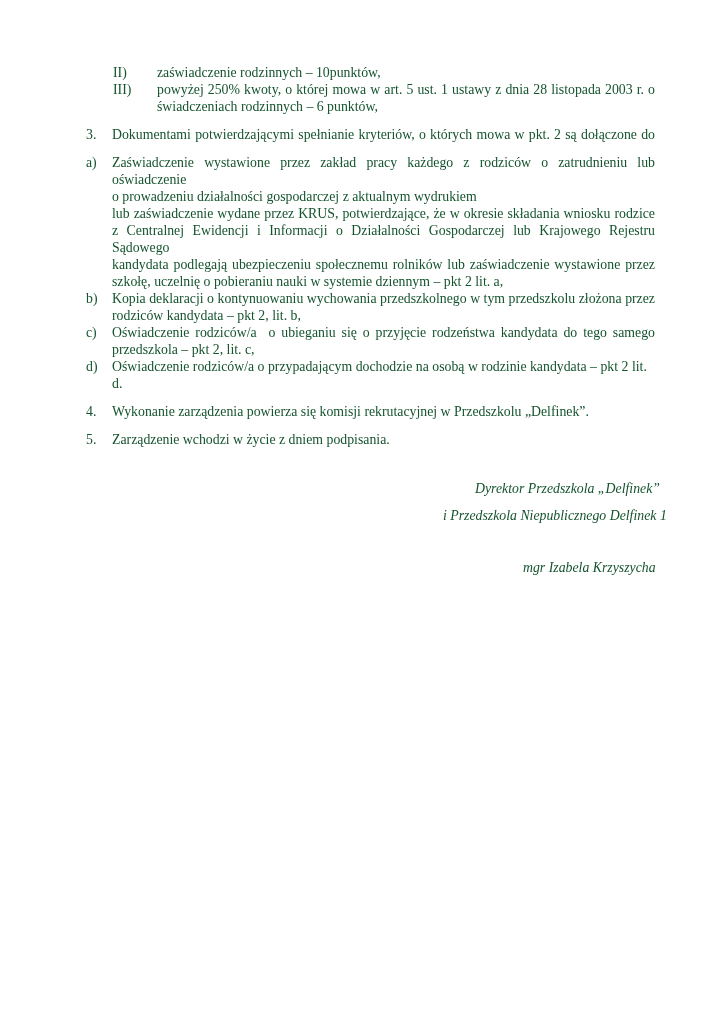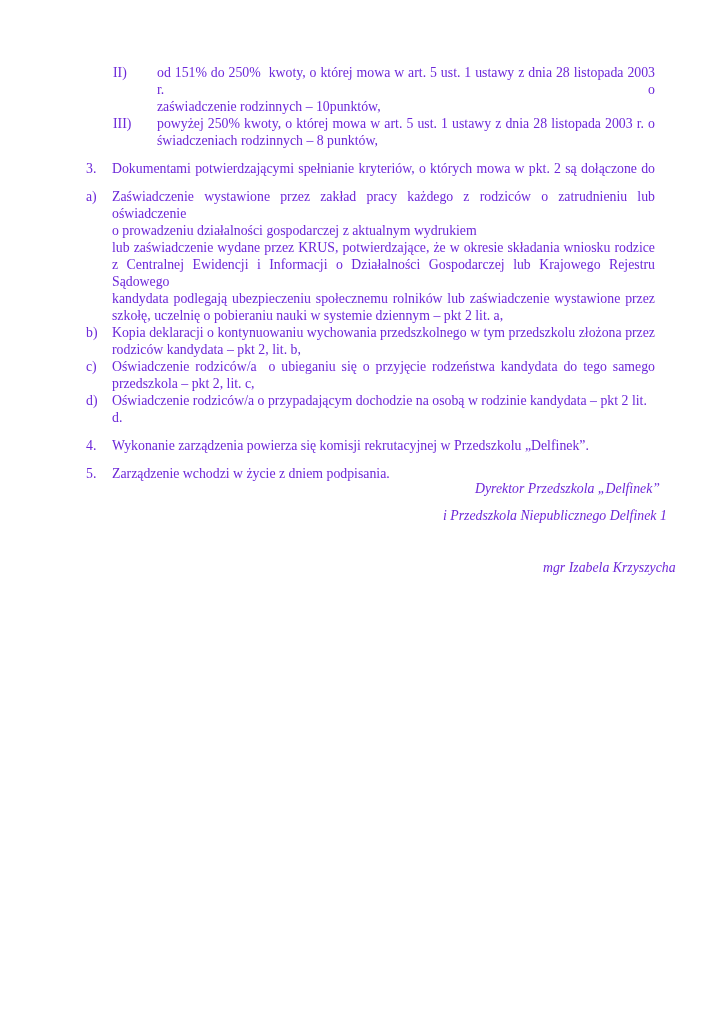--- a/index.html
+++ b/index.html
@@ -4,52 +4,51 @@
 <style>
   html,body{margin:0;padding:0;background:#888;}
   .page{
     position:relative;
     width:724px;height:1024px;
     margin:0 auto;
     background:#ffffff;
     font-family:"Liberation Serif","DejaVu Serif",serif;
     font-size:13.8px;
     line-height:17px;
-    color:#6d28d9;
+    color:#14532d;
     overflow:hidden;
   }
   .flow{position:absolute;top:64px;left:0;right:0;}
   .item{position:relative;margin-right:69px;}
   .lvl1{margin-left:86px;padding-left:26px;}
   .lvl2{margin-left:113px;padding-left:44px;}
   .gap{margin-top:11px;}
   .marker{position:absolute;left:0;top:0;}
   .line{display:block;text-align:left;}
   .line.j{text-align:justify;text-align-last:justify;}
   .sig{position:absolute;white-space:nowrap;font-style:italic;}
   .sig1{left:475px;top:480px;}
   .sig2{left:435px;top:507px;margin-left:8px;}
-  .sig3{left:543px;top:559px;text-align:right;}
+  .sig3{left:523px;top:559px;text-align:right;}
 </style>
 </head>
 <body>
 
 <div class="page">
   <div class="flow">
 
     <div class="item lvl2">
       <span class="marker">II)</span>
-      <span class="line j">od 151% do 250%&nbsp; kwoty, o której mowa w art. 5 ust. 1 ustawy z dnia 28 listopada 2003 r. o</span>
       <span class="line">zaświadczenie rodzinnych – 10punktów,</span>
     </div>
 
     <div class="item lvl2">
       <span class="marker">III)</span>
       <span class="line j">powyżej 250% kwoty, o której mowa w art. 5 ust. 1 ustawy z dnia 28 listopada 2003 r. o</span>
-      <span class="line">świadczeniach rodzinnych – 8 punktów,</span>
+      <span class="line">świadczeniach rodzinnych – 6 punktów,</span>
     </div>
 
     <div class="item lvl1 gap">
       <span class="marker">3.</span>
       <span class="line j">Dokumentami potwierdzającymi spełnianie kryteriów, o których mowa w pkt. 2 są dołączone do</span>
     </div>
 
     <div class="item lvl1 gap">
       <span class="marker">a)</span>
       <span class="line j">Zaświadczenie wystawione przez zakład pracy każdego z rodziców o zatrudnieniu lub oświadczenie</span>

